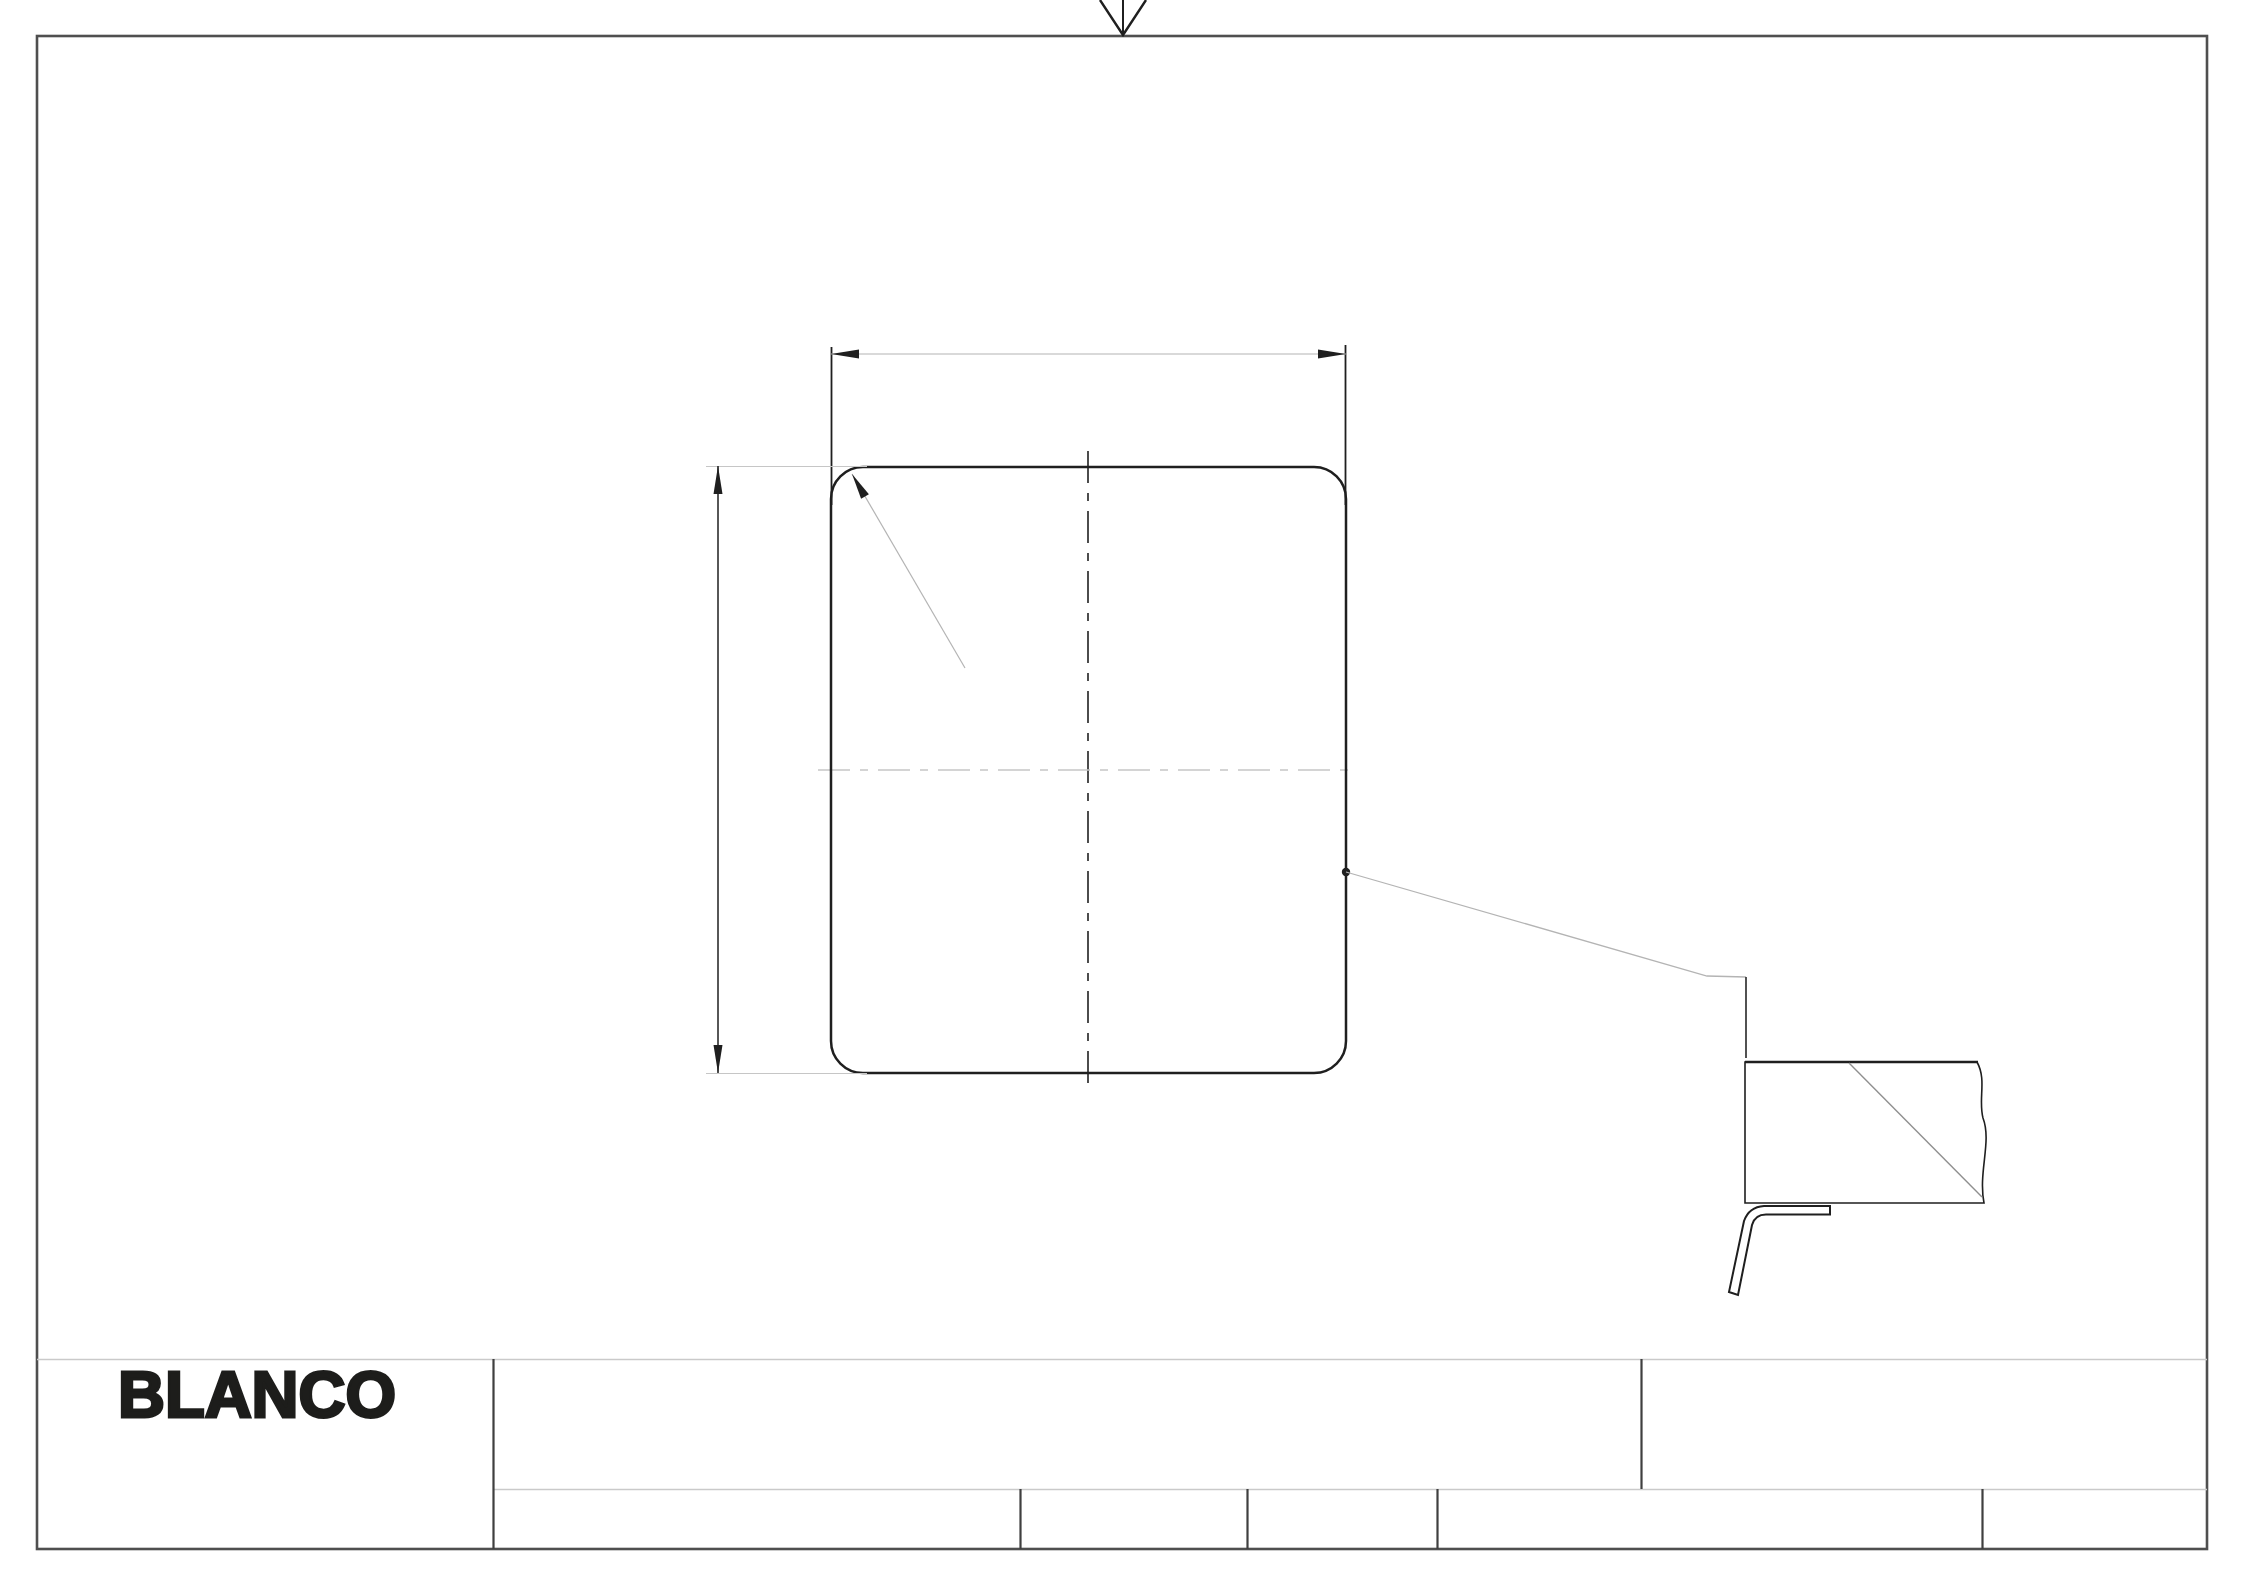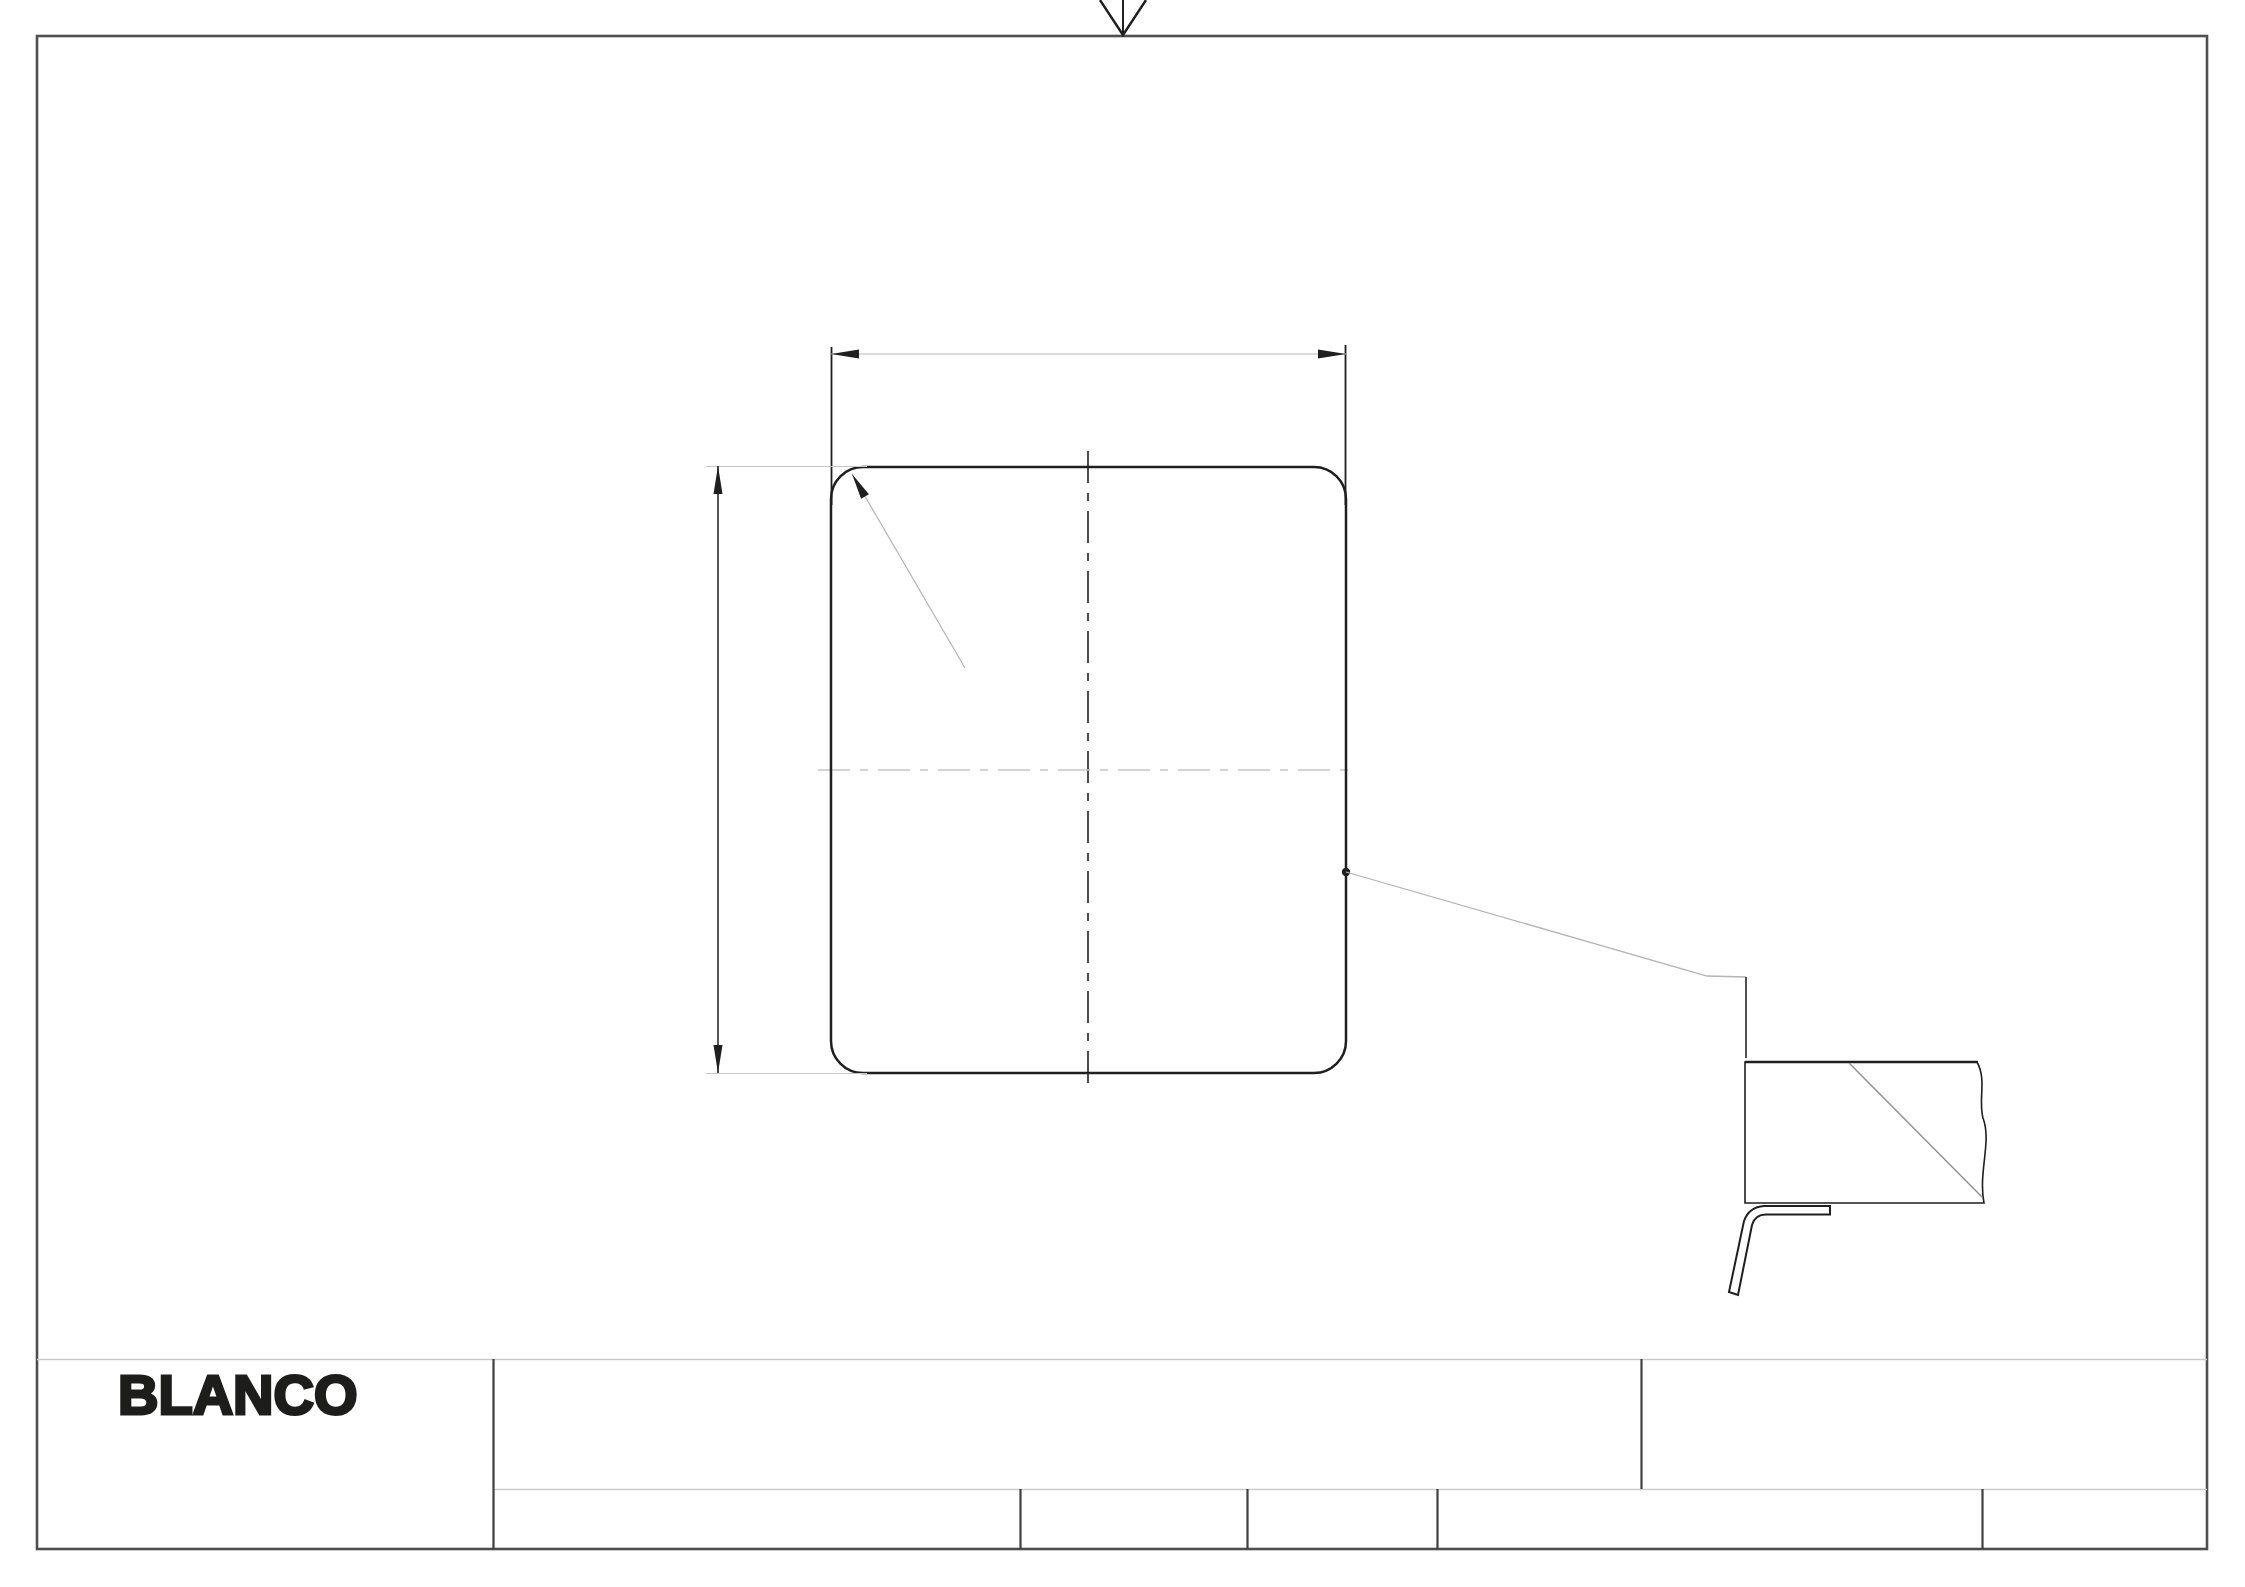--- a/index.html
+++ b/index.html
@@ -15,21 +15,21 @@
   .cl-dark{stroke:var(--centerline-dark,#3a3a3a);fill:none;}
   .cl-light{stroke:var(--centerline-light,#c6c6c6);fill:none;}
   .lightrule{stroke:var(--titleblock-rule-light,#cacaca);fill:none;}
   .darkrule{stroke:var(--titleblock-rule-dark,#3f3f3f);fill:none;}
   .arrow{fill:var(--ink,#1f1f1f);stroke:none;}
   .hatchline{stroke:var(--hatch,#bcbcbc);}
   .hatchaccent{stroke:var(--hatch-accent,#8f8f8f);fill:none;}
   .finehatchline{stroke:var(--hatch-accent,#8f8f8f);}
   .brand-logo{
     position:absolute;left:118px;top:1362px;height:66px;
-    font-size:56px;line-height:66px;font-weight:bold;
+    font-size:65px;line-height:66px;font-weight:bold;
     letter-spacing:0px;color:var(--logo,#1d1d1b);
     -webkit-text-stroke:3px var(--logo,#1d1d1b);
     transform:scaleX(1.0);transform-origin:left center;
     white-space:nowrap;user-select:none;
   }
 </style>
 </head>
 <body style="background: rgb(255, 255, 255);">
 
 <div class="sheet">

